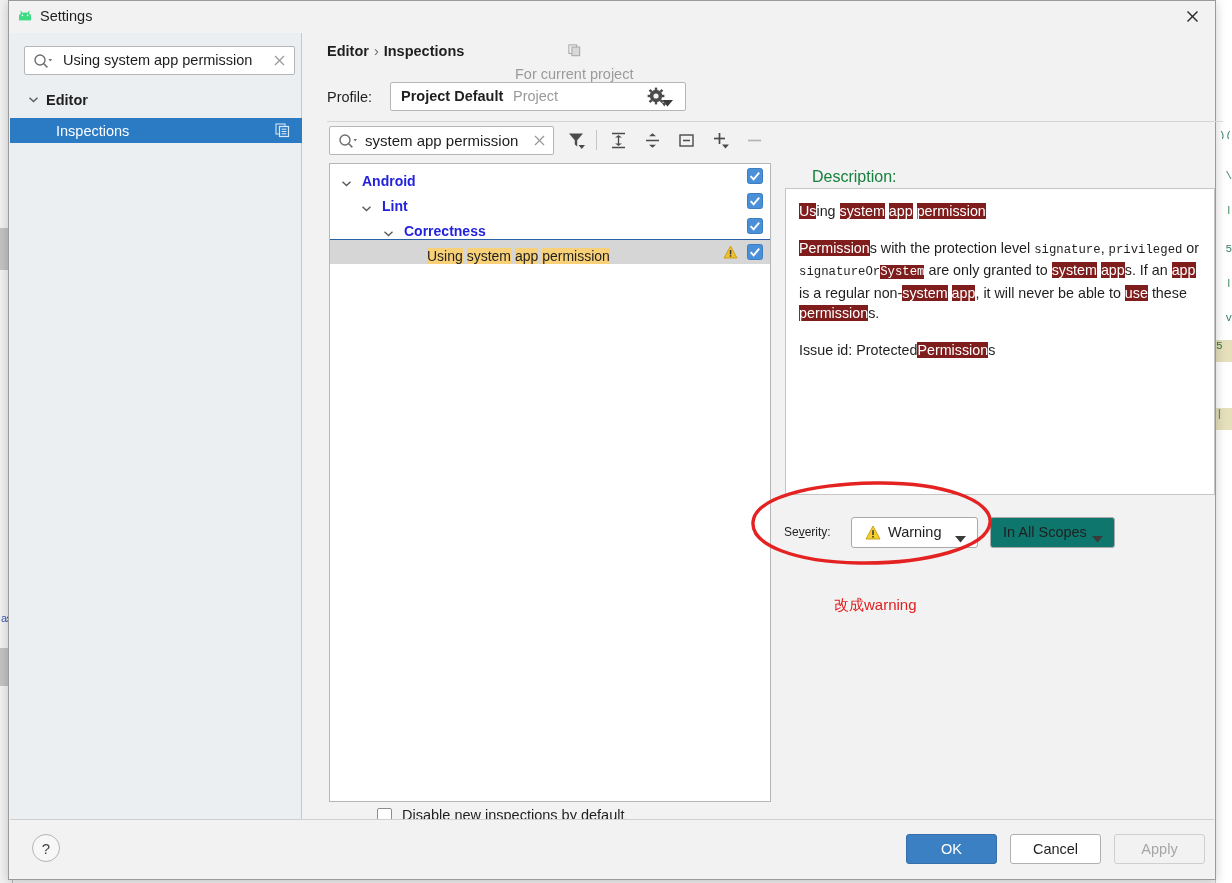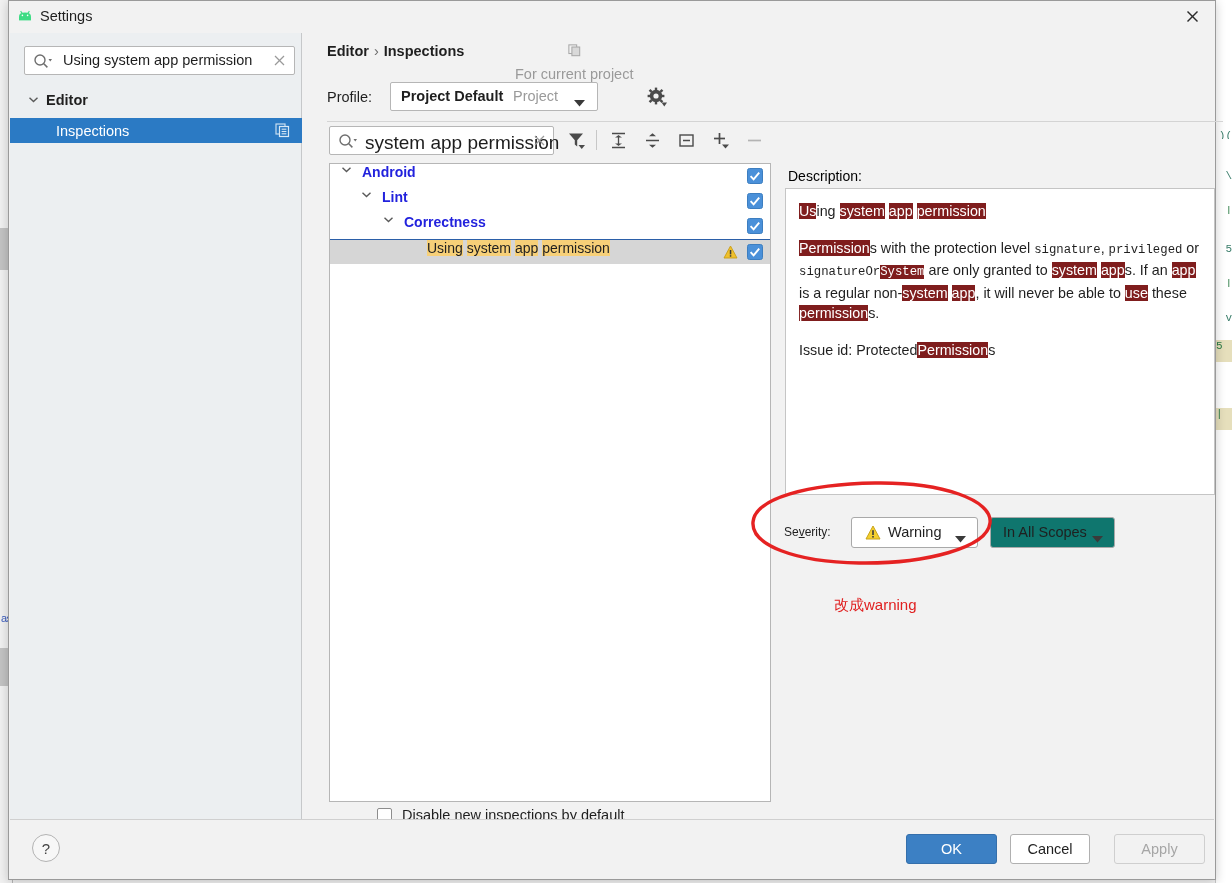--- a/index.html
+++ b/index.html
@@ -198,21 +198,21 @@
   }
   #profile-label {
     position: absolute;
     left: 25px; top: 56px;
     font-size: 14.5px;
     color: #1f1f1f;
   }
   #profile-combo {
     position: absolute;
     left: 88px; top: 49px;
-    width: 208px; height: 29px;
+    width: 296px; height: 29px;
     background: #ffffff;
     border: 1px solid #b6b6b6;
     border-radius: 2px;
     box-sizing: border-box;
     cursor: default;
   }
   #profile-combo .pname {
     position: absolute; left: 10px; top: 5px;
     font-size: 14.5px; font-weight: bold; color: #1f1f1f;
     white-space: nowrap;
@@ -242,21 +242,21 @@
     left: 27px; top: 93px;
     width: 225px; height: 29px;
     background: #ffffff;
     border: 1px solid #b6b6b6;
     border-radius: 2px;
     box-sizing: border-box;
   }
   #inspection-search .mag { position: absolute; left: 8px; top: 6px; }
   #inspection-search .sval {
     position: absolute; left: 35px; top: 5px;
-    font-size: 19px; color: #1d1d1d; white-space: nowrap;
+    font-size: 15px; color: #1d1d1d; white-space: nowrap;
   }
   #inspection-search .clear { position: absolute; right: 7px; top: 7px; cursor: default; }
   .tb-btn {
     position: absolute;
     top: 95px;
     width: 26px; height: 24px;
     display: flex; align-items: center; justify-content: center;
     cursor: default;
   }
   .tb-sep {
@@ -272,21 +272,21 @@
     left: 27px; top: 130px;
     width: 442px; height: 639px;
     background: #ffffff;
     border: 1px solid #b6b6b6;
     box-sizing: border-box;
     overflow: hidden;
   }
   .insp-row {
     position: absolute;
     left: 0; width: 440px; height: 25px;
-    display: flex; align-items: flex-start;
+    display: flex; align-items: flex-end;
     box-sizing: border-box;
   }
   .insp-row .twisty { width: 16px; display:flex; align-items:center; justify-content:center; }
   .insp-row .name {
     font-size: 14px; font-weight: bold; color: #2222dd;
   }
   .insp-row .cb {
     position: absolute; right: 7px; top: 4px;
   }
   #insp-row-selected {
@@ -313,23 +313,23 @@
     background: #ffffff;
     border: 1px solid #8d8d8d;
     border-radius: 2px;
     box-sizing: border-box;
   }
   #disable-new-label { font-size: 14.5px; color: #1f1f1f; }
 
   
   #description-label {
     position: absolute;
-    left: 486px; top: 135px;
-    font-size: 14px;
-    color: #000000;
+    left: 510px; top: 135px;
+    font-size: 16px;
+    color: #15803d;
   }
   #description-box {
     position: absolute;
     left: 483px; top: 155px;
     width: 430px; height: 307px;
     background: #ffffff;
     border: 1px solid #c5c5c5;
     box-sizing: border-box;
     padding: 12px 13px;
     font-size: 14.3px;
@@ -430,21 +430,21 @@
     box-sizing: border-box;
     cursor: default;
   }
   #ok-button {
     left: 896px; width: 91px;
     background: #3c80c4;
     border: 1px solid #356fab;
     color: #ffffff;
   }
   #cancel-button {
-    left: 1000px; width: 80px;
+    left: 1000px; width: 91px;
     background: #ffffff;
     border: 1px solid #b0b0b0;
     color: #1f1f1f;
   }
   #apply-button {
     left: 1104px; width: 91px;
     background: #f2f2f2;
     border: 1px solid #cfcfcf;
     color: #a6a6a6;
   }

